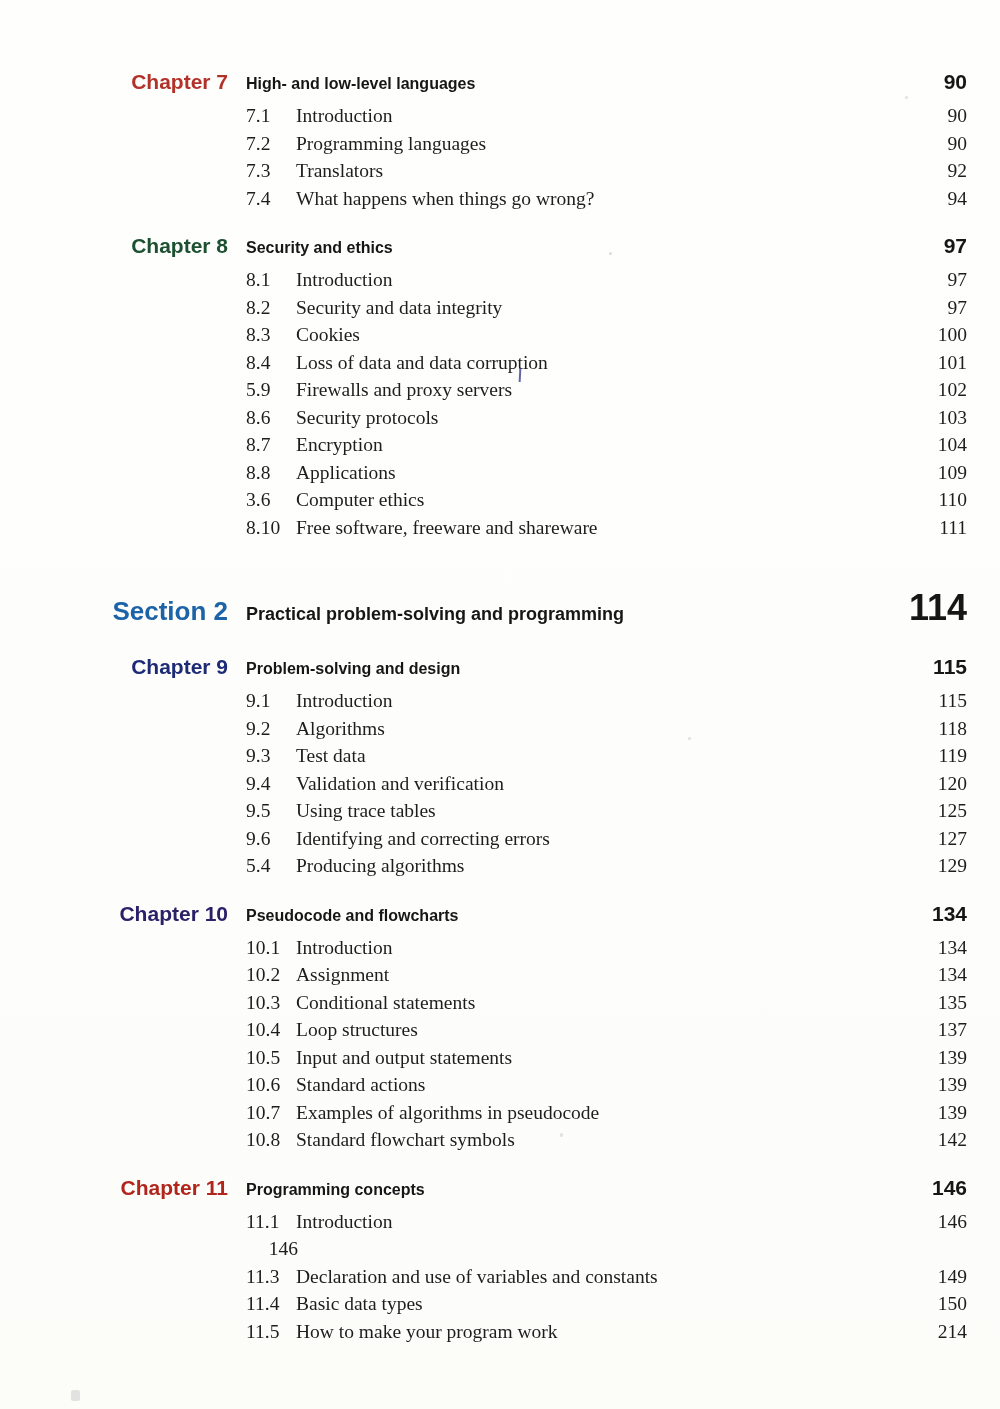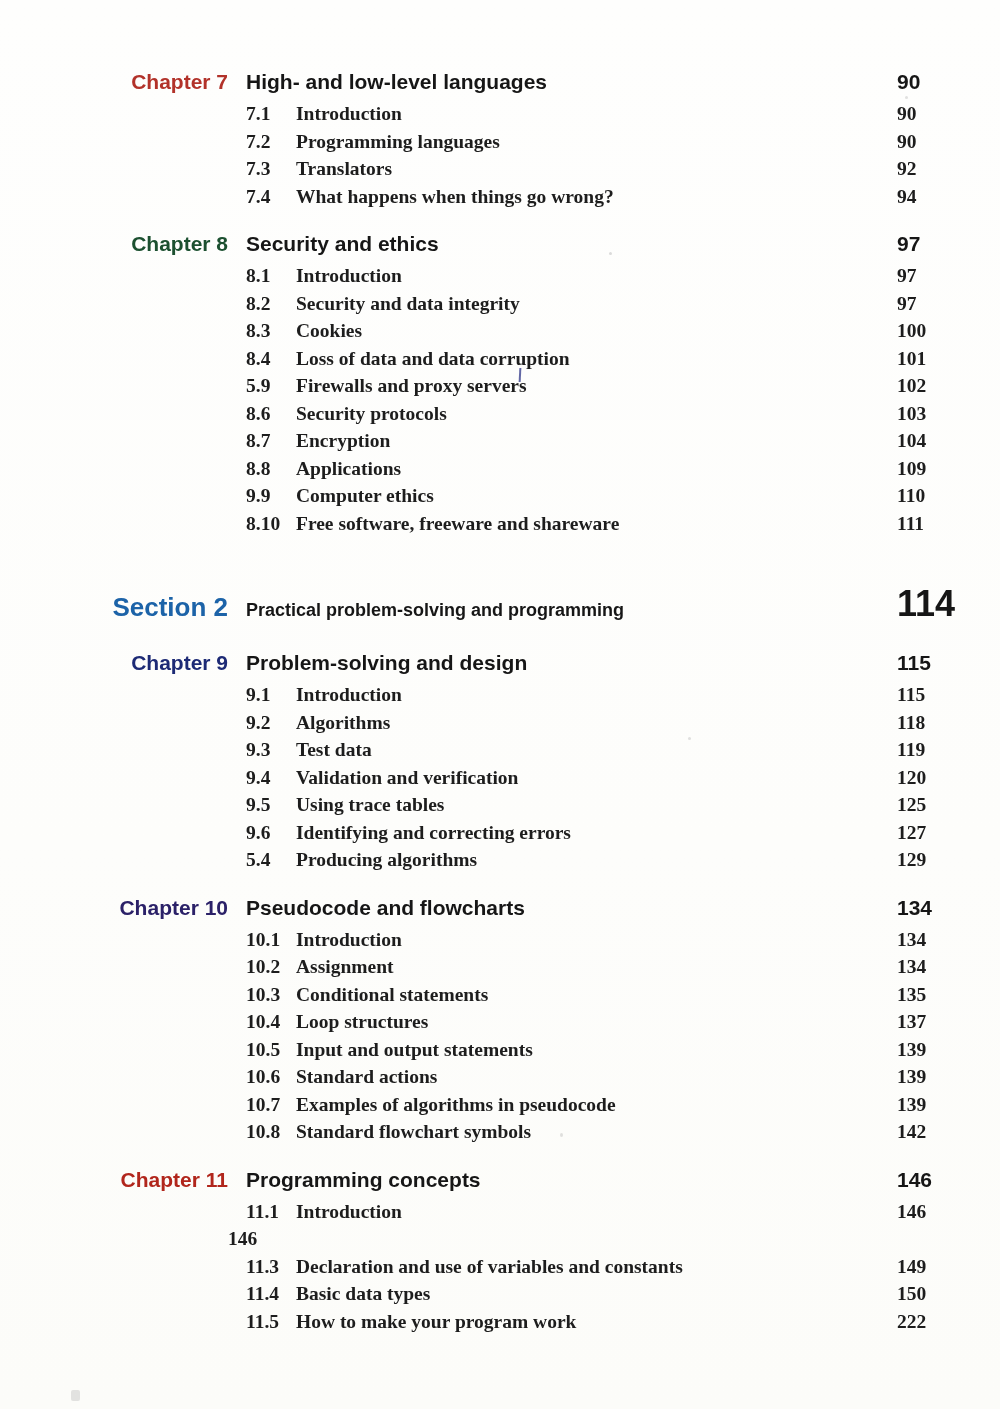--- a/index.html
+++ b/index.html
@@ -15,46 +15,46 @@
     overflow: hidden;
     font-family: "Liberation Serif", serif;
     color: #1e1e1e;
   }
   #toc {
     padding-top: 48px;
   }
   .row {
     display: flex;
     align-items: baseline;
-    font-weight: bold;
   }
   .col-label {
     width: 228px;
     text-align: right;
     flex: 0 0 228px;
   }
   .col-main {
     flex: 1 1 auto;
     padding-left: 18px;
   }
   .col-page {
     flex: 0 0 70px;
     width: 70px;
+    text-align: right;
     margin-right: 33px;
   }
   
   .row.heading {
     margin-top: 19px;
     margin-bottom: 3px;
     line-height: 30px;
     font-family: "Liberation Sans", sans-serif;
     font-weight: bold;
   }
   .row.heading .col-label { font-size: 21px; }
-  .row.heading .col-main  { font-size: 21px; color: #161616; }
+  .row.heading .col-main  { font-size: 16px; color: #161616; }
   .row.heading .col-page  { font-size: 21px; color: #161616; }
   
   .row.heading.section {
     margin-top: 48px;
     margin-bottom: 10px;
     line-height: 38px;
   }
   .row.heading.section .col-label { font-size: 26px; }
   .row.heading.section .col-main  { font-size: 18px; }
   .row.heading.section .col-page  { font-size: 36px; }
@@ -201,21 +201,21 @@
     <div class="col-label"></div>
     <div class="col-main">
       <span class="num">8.8</span><span class="ititle">Applications</span>
     </div>
     <div class="col-page">109</div>
   </div>
 
   <div class="row item">
     <div class="col-label"></div>
     <div class="col-main">
-      <span class="num">9.9</span><span class="ititle">Computer ethics</span>
+      <span class="num">3.6</span><span class="ititle">Computer ethics</span>
     </div>
     <div class="col-page">110</div>
   </div>
 
   <div class="row item">
     <div class="col-label"></div>
     <div class="col-main">
       <span class="num">8.10</span><span class="ititle">Free software, freeware and shareware</span>
     </div>
     <div class="col-page">111</div>
@@ -392,21 +392,21 @@
       <span class="num">11.4</span><span class="ititle">Basic data types</span>
     </div>
     <div class="col-page">150</div>
   </div>
 
   <div class="row item">
     <div class="col-label"></div>
     <div class="col-main">
       <span class="num">11.5</span><span class="ititle">How to make your program work</span>
     </div>
-    <div class="col-page">222</div>
+    <div class="col-page">214</div>
   </div>
 </div>
   <div class="artifact ink-tick"></div>
   <div class="artifact edge-smudge"></div>
   <div class="artifact speck-1"></div>
   <div class="artifact speck-2"></div>
   <div class="artifact speck-3"></div>
   <div class="artifact speck-4"></div>
 </div>
 

